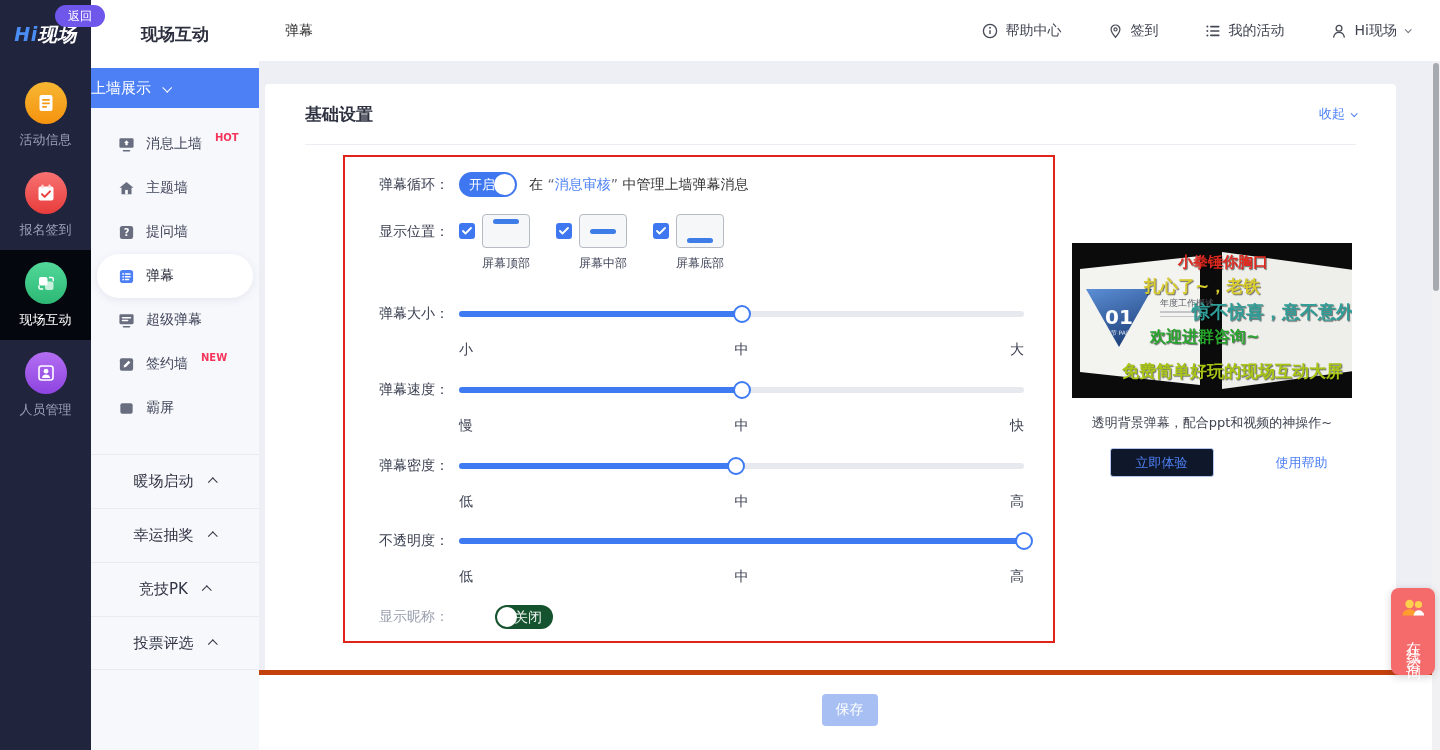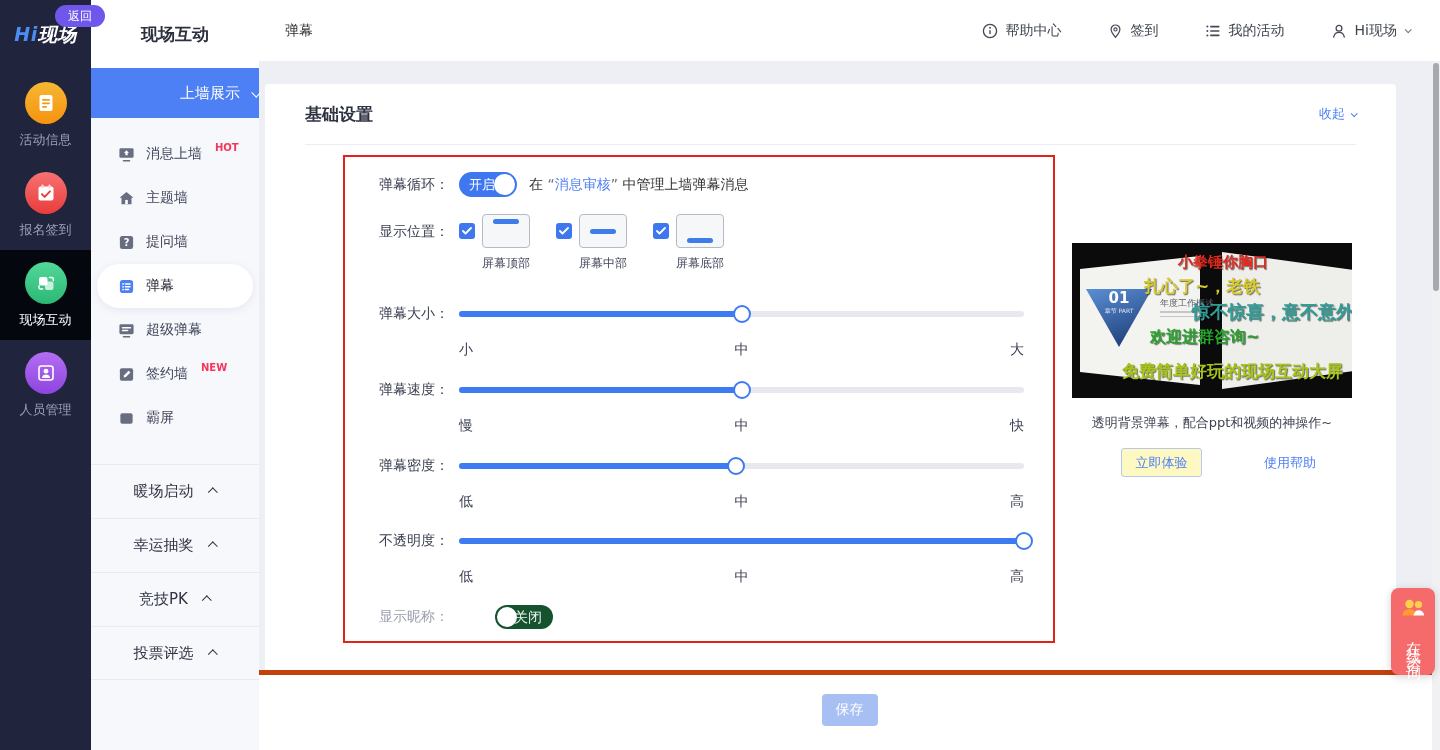--- a/index.html
+++ b/index.html
@@ -18,21 +18,21 @@
   .rail-ico { width:42px; height:42px; border-radius:50%; display:flex; align-items:center; justify-content:center; flex:none; }
   .rail-label { font-size:13px; color:#9aa0b8; }
   .rail-item.active .rail-label { color:#fff; }
   .c-orange{background:linear-gradient(180deg,#f7b733,#f5930f);} .c-red{background:linear-gradient(180deg,#f87272,#e83c3c);}
   .c-green{background:linear-gradient(180deg,#52d89a,#2cb874);} .c-purple{background:linear-gradient(180deg,#b36ef2,#8e44e0);}
   .c-blue{background:linear-gradient(180deg,#5aa8f5,#3c84ea);}
 
   
   .subnav { position:absolute; left:91px; top:0; width:168px; height:750px; background:#f7f8fc; z-index:20; }
   .subnav-title { height:68px; background:#fff; display:flex; align-items:center; justify-content:center; font-size:17px; font-weight:bold; color:#2c2f3d; }
-  .group-header { height:50px; background:#4e80f5; color:#fff; display:flex; align-items:center; justify-content:flex-end; gap:12px; font-size:15px; cursor:pointer; }
+  .group-header { height:40px; background:#4e80f5; color:#fff; display:flex; align-items:center; justify-content:flex-start; gap:12px; font-size:15px; cursor:pointer; }
   .subnav-items { padding:14px 0 4px; }
   .snav-item { height:44px; display:flex; align-items:center; padding-left:27px; gap:11px; font-size:14px; color:#40455a; cursor:pointer; }
   .snav-item.selected { background:#fff; border-radius:22px; margin:0 6px; padding-left:21px; box-shadow:0 2px 8px rgba(80,90,140,.10); color:#2c2f3d; }
   .snav-ico { width:17px; height:17px; flex:none; display:flex; }
   .badge { color:#f5365c; font-size:10px; font-weight:bold; transform:translateY(-7px); margin-left:2px; }
   .collapse-groups { margin-top:20px; }
   .collapse-row { height:54px; border-top:1px solid #e9ebf2; display:flex; align-items:center; justify-content:center; gap:16px; font-size:15px; color:#2f3342; cursor:pointer; }
   .collapse-row:last-child { border-bottom:1px solid #e9ebf2; }
 
   
@@ -83,34 +83,34 @@
   .fill { position:relative; height:6px; border-radius:3px; background:#3e7bf2; }
   .handle { position:absolute; right:-9px; top:-6px; width:18px; height:18px; border-radius:50%; background:#fff; border:2px solid #3e7bf2; cursor:pointer; }
   .marks { display:flex; justify-content:space-between; margin-top:24px; font-size:14px; color:#3c4152; }
 
   
   .preview { position:absolute; left:807px; top:159px; width:280px; }
   .shot { position:relative; width:280px; height:155px; background:#0b0b0b; overflow:hidden; }
   .plane-l { position:absolute; left:8px; top:13px; width:120px; height:129px; background:#f3f3f0; clip-path:polygon(0 10%,100% 0,100% 100%,0 90%); }
   .plane-r { position:absolute; right:0; top:9px; width:130px; height:137px; background:#eeeeea; clip-path:polygon(0 0,100% 13%,100% 87%,0 100%); }
   .tri { position:absolute; left:14px; top:46px; width:66px; height:58px; background:linear-gradient(160deg,#5c8fd6,#16356e); clip-path:polygon(0 0,100% 0,50% 100%); display:flex; flex-direction:column; align-items:center; color:#fff; }
-  .tri .num { font-size:15px; font-weight:bold; margin-top:0; }
+  .tri .num { font-size:20px; font-weight:bold; margin-top:16px; }
   .tri .part { font-size:6px; opacity:.85; }
   .slide-title { position:absolute; left:88px; top:54px; font-size:9px; color:#5a5e66; }
   .slide-lines { position:absolute; left:88px; top:68px; width:42px; }
   .slide-lines i { display:block; height:1.5px; background:#c4c6ca; margin-bottom:3px; }
   .dm { position:absolute; font-weight:bold; white-space:nowrap; text-shadow:1px 1px 1px rgba(0,0,0,.55); }
   .dm1 { left:106px; top:10px; font-size:15px; color:#e02a1f; }
   .dm2 { left:72px; top:32px; font-size:17px; color:#d8cb2e; }
   .dm3 { left:120px; top:57px; font-size:18px; color:#2f9e98; }
   .dm4 { left:78px; top:84px; font-size:16px; color:#27a42c; }
   .dm5 { left:50px; top:117px; font-size:17px; color:#a8c414; }
   .shot-caption { margin:16px 0 0 -20px; width:320px; text-align:center; font-size:13px; color:#3f4350; white-space:nowrap; }
   .preview-btns { margin-top:16px; display:flex; justify-content:center; align-items:center; gap:22px; }
-  .try-btn { width:81px; height:29px; border:1px solid #b6c8f0; background:#fef9c3; color:#4e80f5; font-size:13px; border-radius:3px; display:flex; align-items:center; justify-content:center; cursor:pointer;margin-left:13px; }
+  .try-btn { width:104px; height:29px; border:1px solid #b6c8f0; background:#0f172a; color:#4e80f5; font-size:13px; border-radius:3px; display:flex; align-items:center; justify-content:center; cursor:pointer;margin-left:13px; }
   .help-link { font-size:13px; color:#4e80f5; cursor:pointer;margin-left:40px; }
 
   
   .savebar { position:absolute; left:259px; right:0; bottom:0; height:80px; background:#fff; border-top:5px solid #c2410c; display:flex; justify-content:center; }
   .save-btn { margin-top:19px; width:56px; height:32px; background:#a7bff2; color:#fff; border:none; border-radius:4px; font-size:14px; cursor:not-allowed; font-family:inherit; }
 
   
   .sb { position:absolute; right:0; top:61px; width:8px; bottom:0; background:#f1f1f3; z-index:15; }
   .sb-thumb { position:absolute; left:1px; top:2px; width:6px; height:228px; border-radius:3px; background:#a6a9b0; cursor:pointer; }
 

